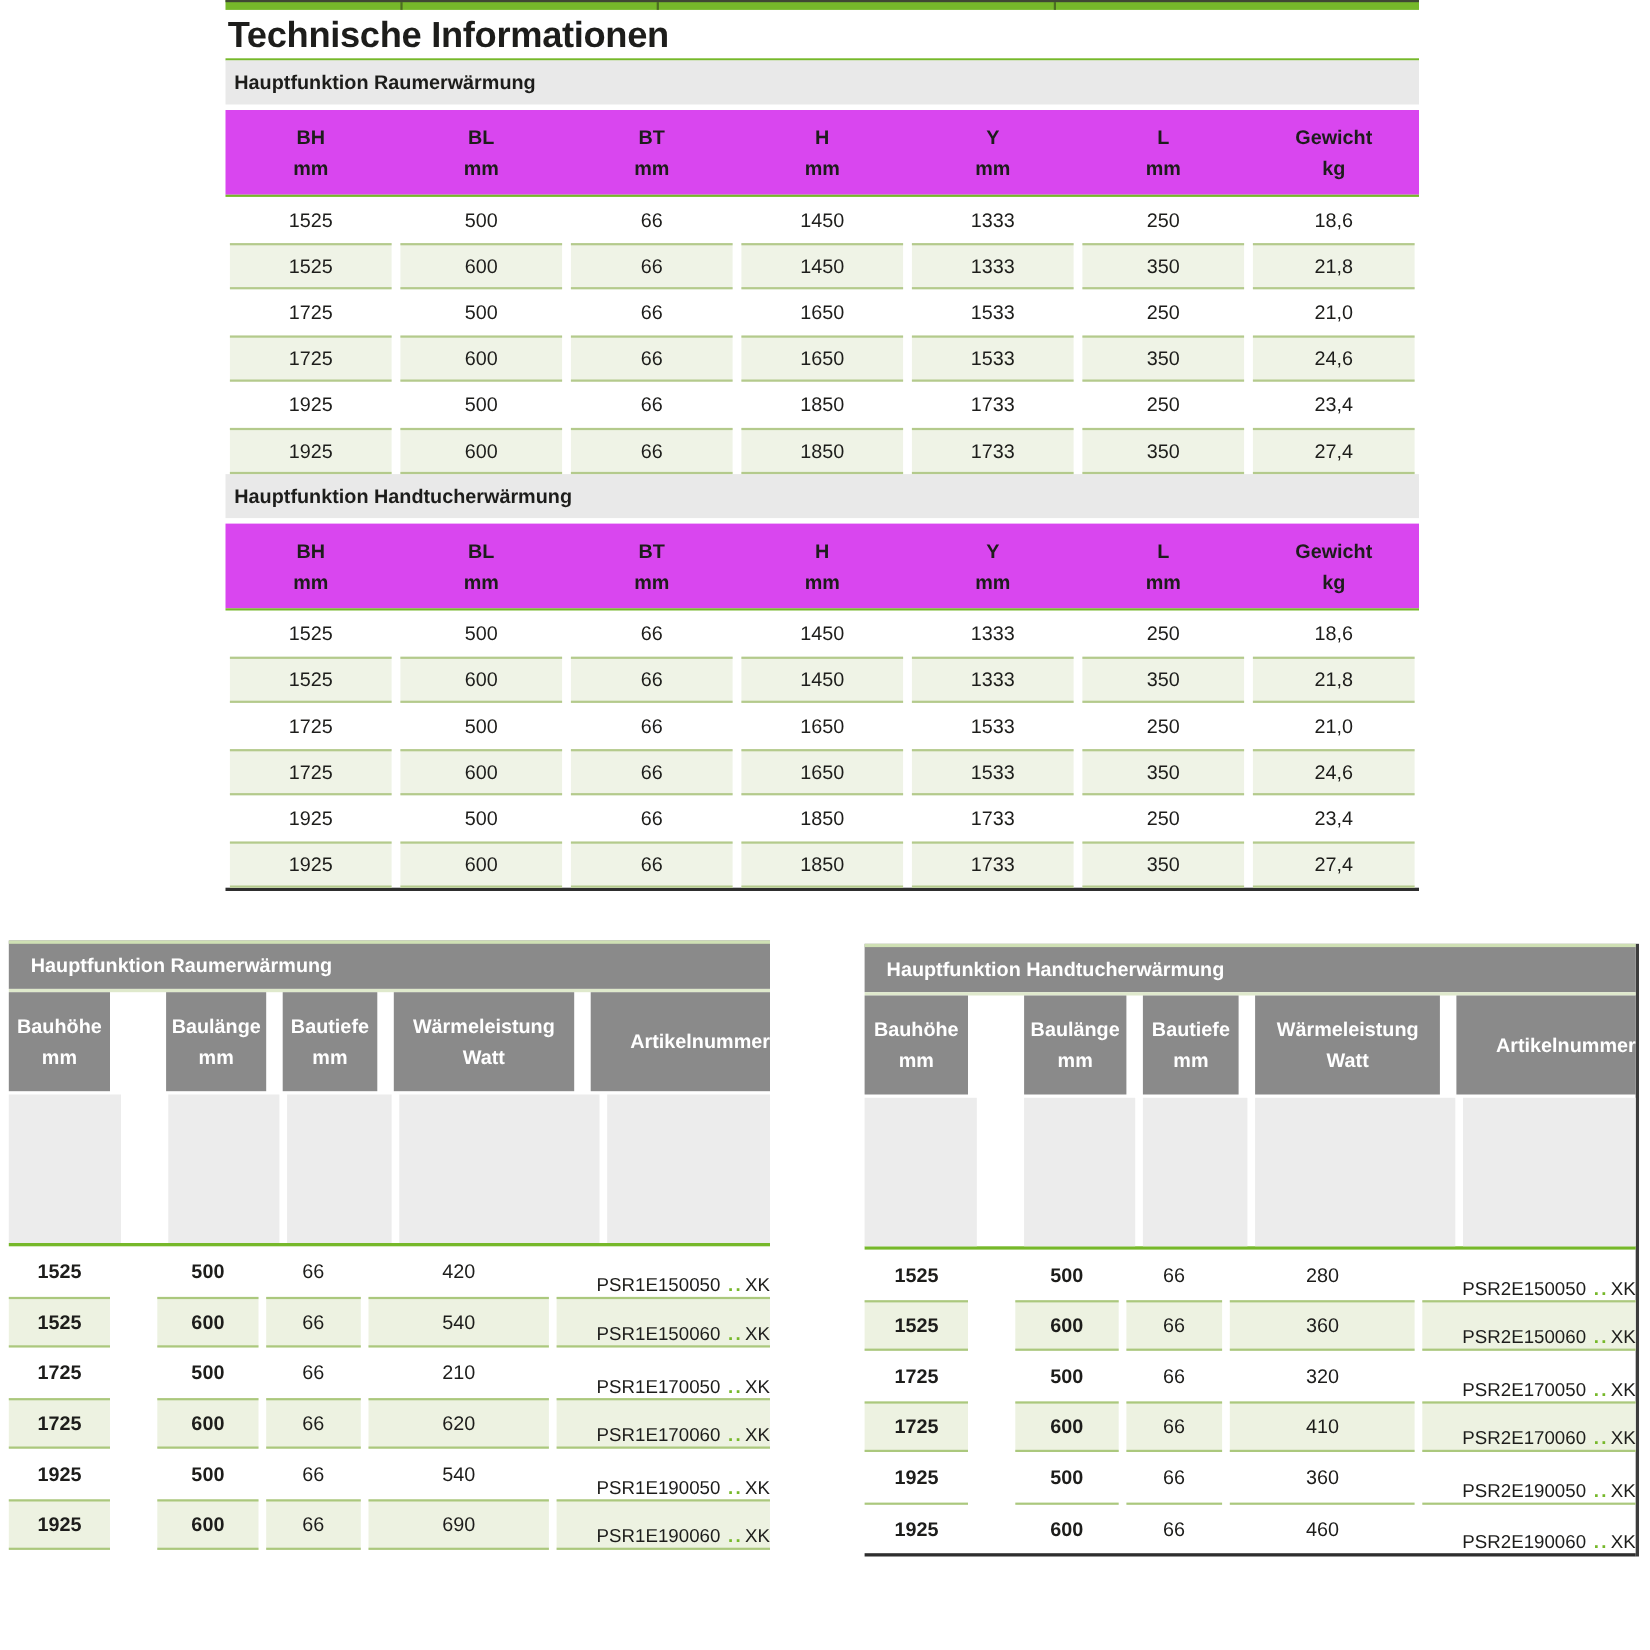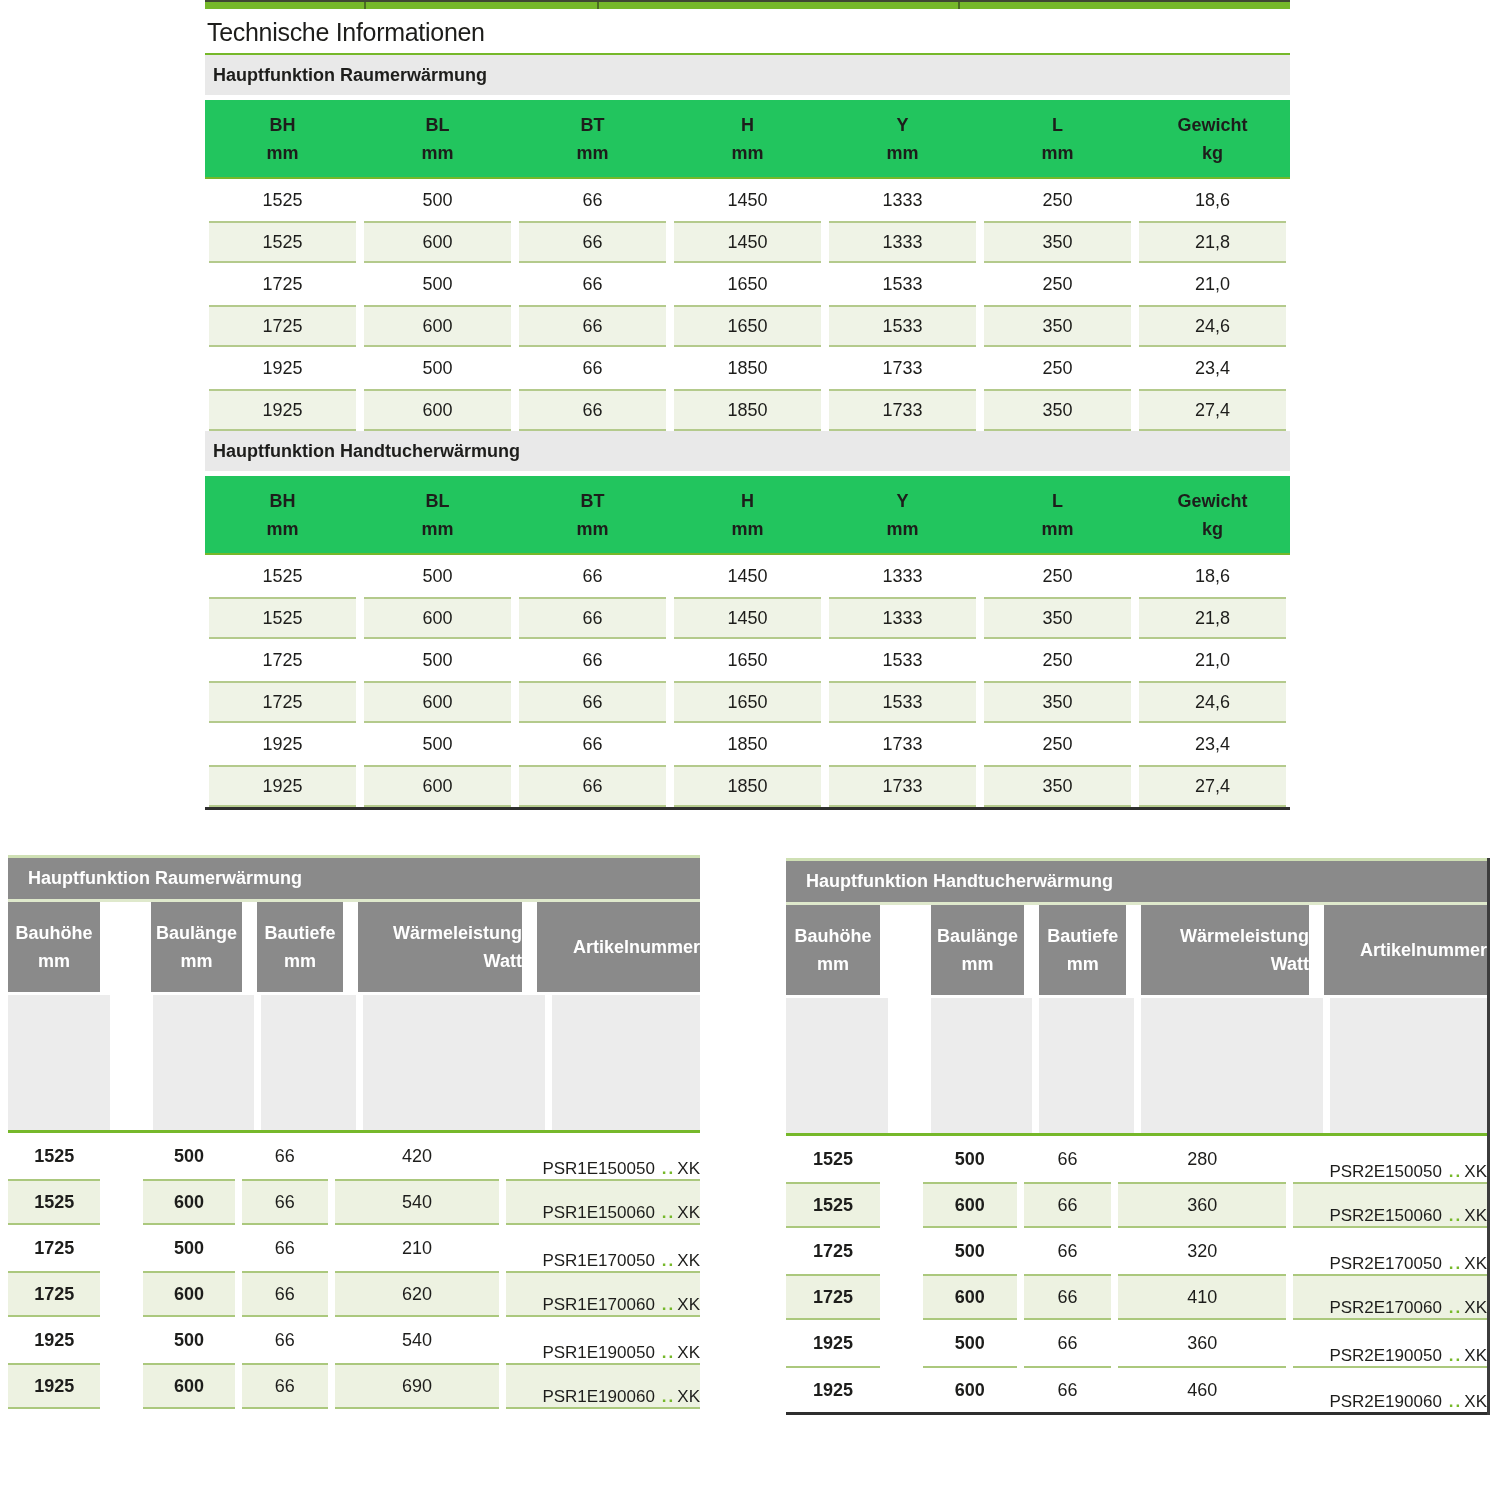--- a/index.html
+++ b/index.html
@@ -5,45 +5,45 @@
   html,body{margin:0;padding:0;}
   body{
     width:1500px;height:1500px;background:#ffffff;position:relative;
     font-family:"Liberation Sans",sans-serif;color:#1d1d1b;
     -webkit-font-smoothing:antialiased;
   }
   
   .top-block{position:absolute;left:205px;top:0;width:1085px;}
   .green-bar{height:9px;background:#76b82a;border-top:2px solid #3f4734;box-sizing:border-box;position:relative;}
   .bar-tick{position:absolute;top:0;width:2px;height:100%;background:rgba(40,48,25,.55);}
-  .page-title{font-size:25px;font-weight:normal;margin:8px 0 6px 2px;letter-spacing:-.3px;line-height:30px;}
+  .page-title{font-size:33px;font-weight:bold;margin:8px 0 6px 2px;letter-spacing:-.3px;line-height:30px;}
   .green-rule{height:2px;background:#76b82a;}
   .band{background:#e9e9e9;height:40px;display:flex;align-items:center;padding-left:8px;
         font-weight:bold;font-size:18px;box-sizing:border-box;}
-  .dim-header{margin-top:5px;background:#22c55e;height:77px;display:flex;align-items:center;}
+  .dim-header{margin-top:5px;background:#d946ef;height:77px;display:flex;align-items:center;}
   .dhc{flex:1 1 0;text-align:center;font-weight:bold;font-size:18px;line-height:28px;}
   .dimrow{display:flex;height:42px;}
   .dc{flex:1 1 0;margin:0 4px;display:flex;align-items:center;justify-content:center;
       font-size:18px;box-sizing:border-box;}
   .dimrow.odd .dc{background:#eff3e6;border-top:2px solid #b4ca8c;border-bottom:2px solid #b4ca8c;}
   .dark-rule{height:3px;background:#2e2e2e;}
   
   .order-table{position:absolute;background:#fff;box-sizing:border-box;}
   #order-left{left:8px;top:855px;width:692px;}
   #order-right{left:786px;top:858px;width:704px;border-right:3px solid #3c3c3c;}
   .ot-title{border-top:3px solid #cfe0b4;background:#8a8a8a;color:#fff;font-weight:bold;font-size:18px;
             height:44px;display:flex;align-items:center;padding-left:20px;box-sizing:border-box;}
   .ot-gap{height:3px;background:#dfe9cc;}
   .ot-head{display:flex;column-gap:15px;}
   .ohc{background:#8a8a8a;color:#fff;font-weight:bold;font-size:18px;text-align:center;height:90px;
        display:flex;flex-direction:column;justify-content:center;line-height:28px;box-sizing:border-box;}
   .ot-empty{display:flex;column-gap:7px;margin-top:3px;height:135px;}
   .oec{background:#ececec;}
   .ot-greenline{height:3px;background:#76b82a;}
-  .c0{width:102px;}.c1{width:101px;margin-left:36px;}.c2{width:95px;}.c3{width:182px;text-align:right;}.c4{flex:1 1 0;padding-left:36px;}
+  .c0{width:102px;}.c1{width:101px;margin-left:36px;}.c2{width:95px;}.c3{width:182px;}.c4{flex:1 1 0;padding-left:36px;}
   .orow{display:flex;column-gap:7px;height:46px;}
   .oc{display:flex;align-items:center;justify-content:center;font-size:18px;box-sizing:border-box;}
   .orow.tint-true .oc{background:#edf2e1;border-top:2px solid #abc87d;border-bottom:2px solid #abc87d;}
   .orow.tint-top .oc{border-top:2px solid #abc87d;}
   .bold{font-weight:bold;}
   .art{font-size:17px;white-space:nowrap;align-items:flex-end;}
   .dots{color:#76b82a;font-weight:bold;letter-spacing:2px;margin:0 2px 0 7px;}
 </style>
 </head>
 <body>

